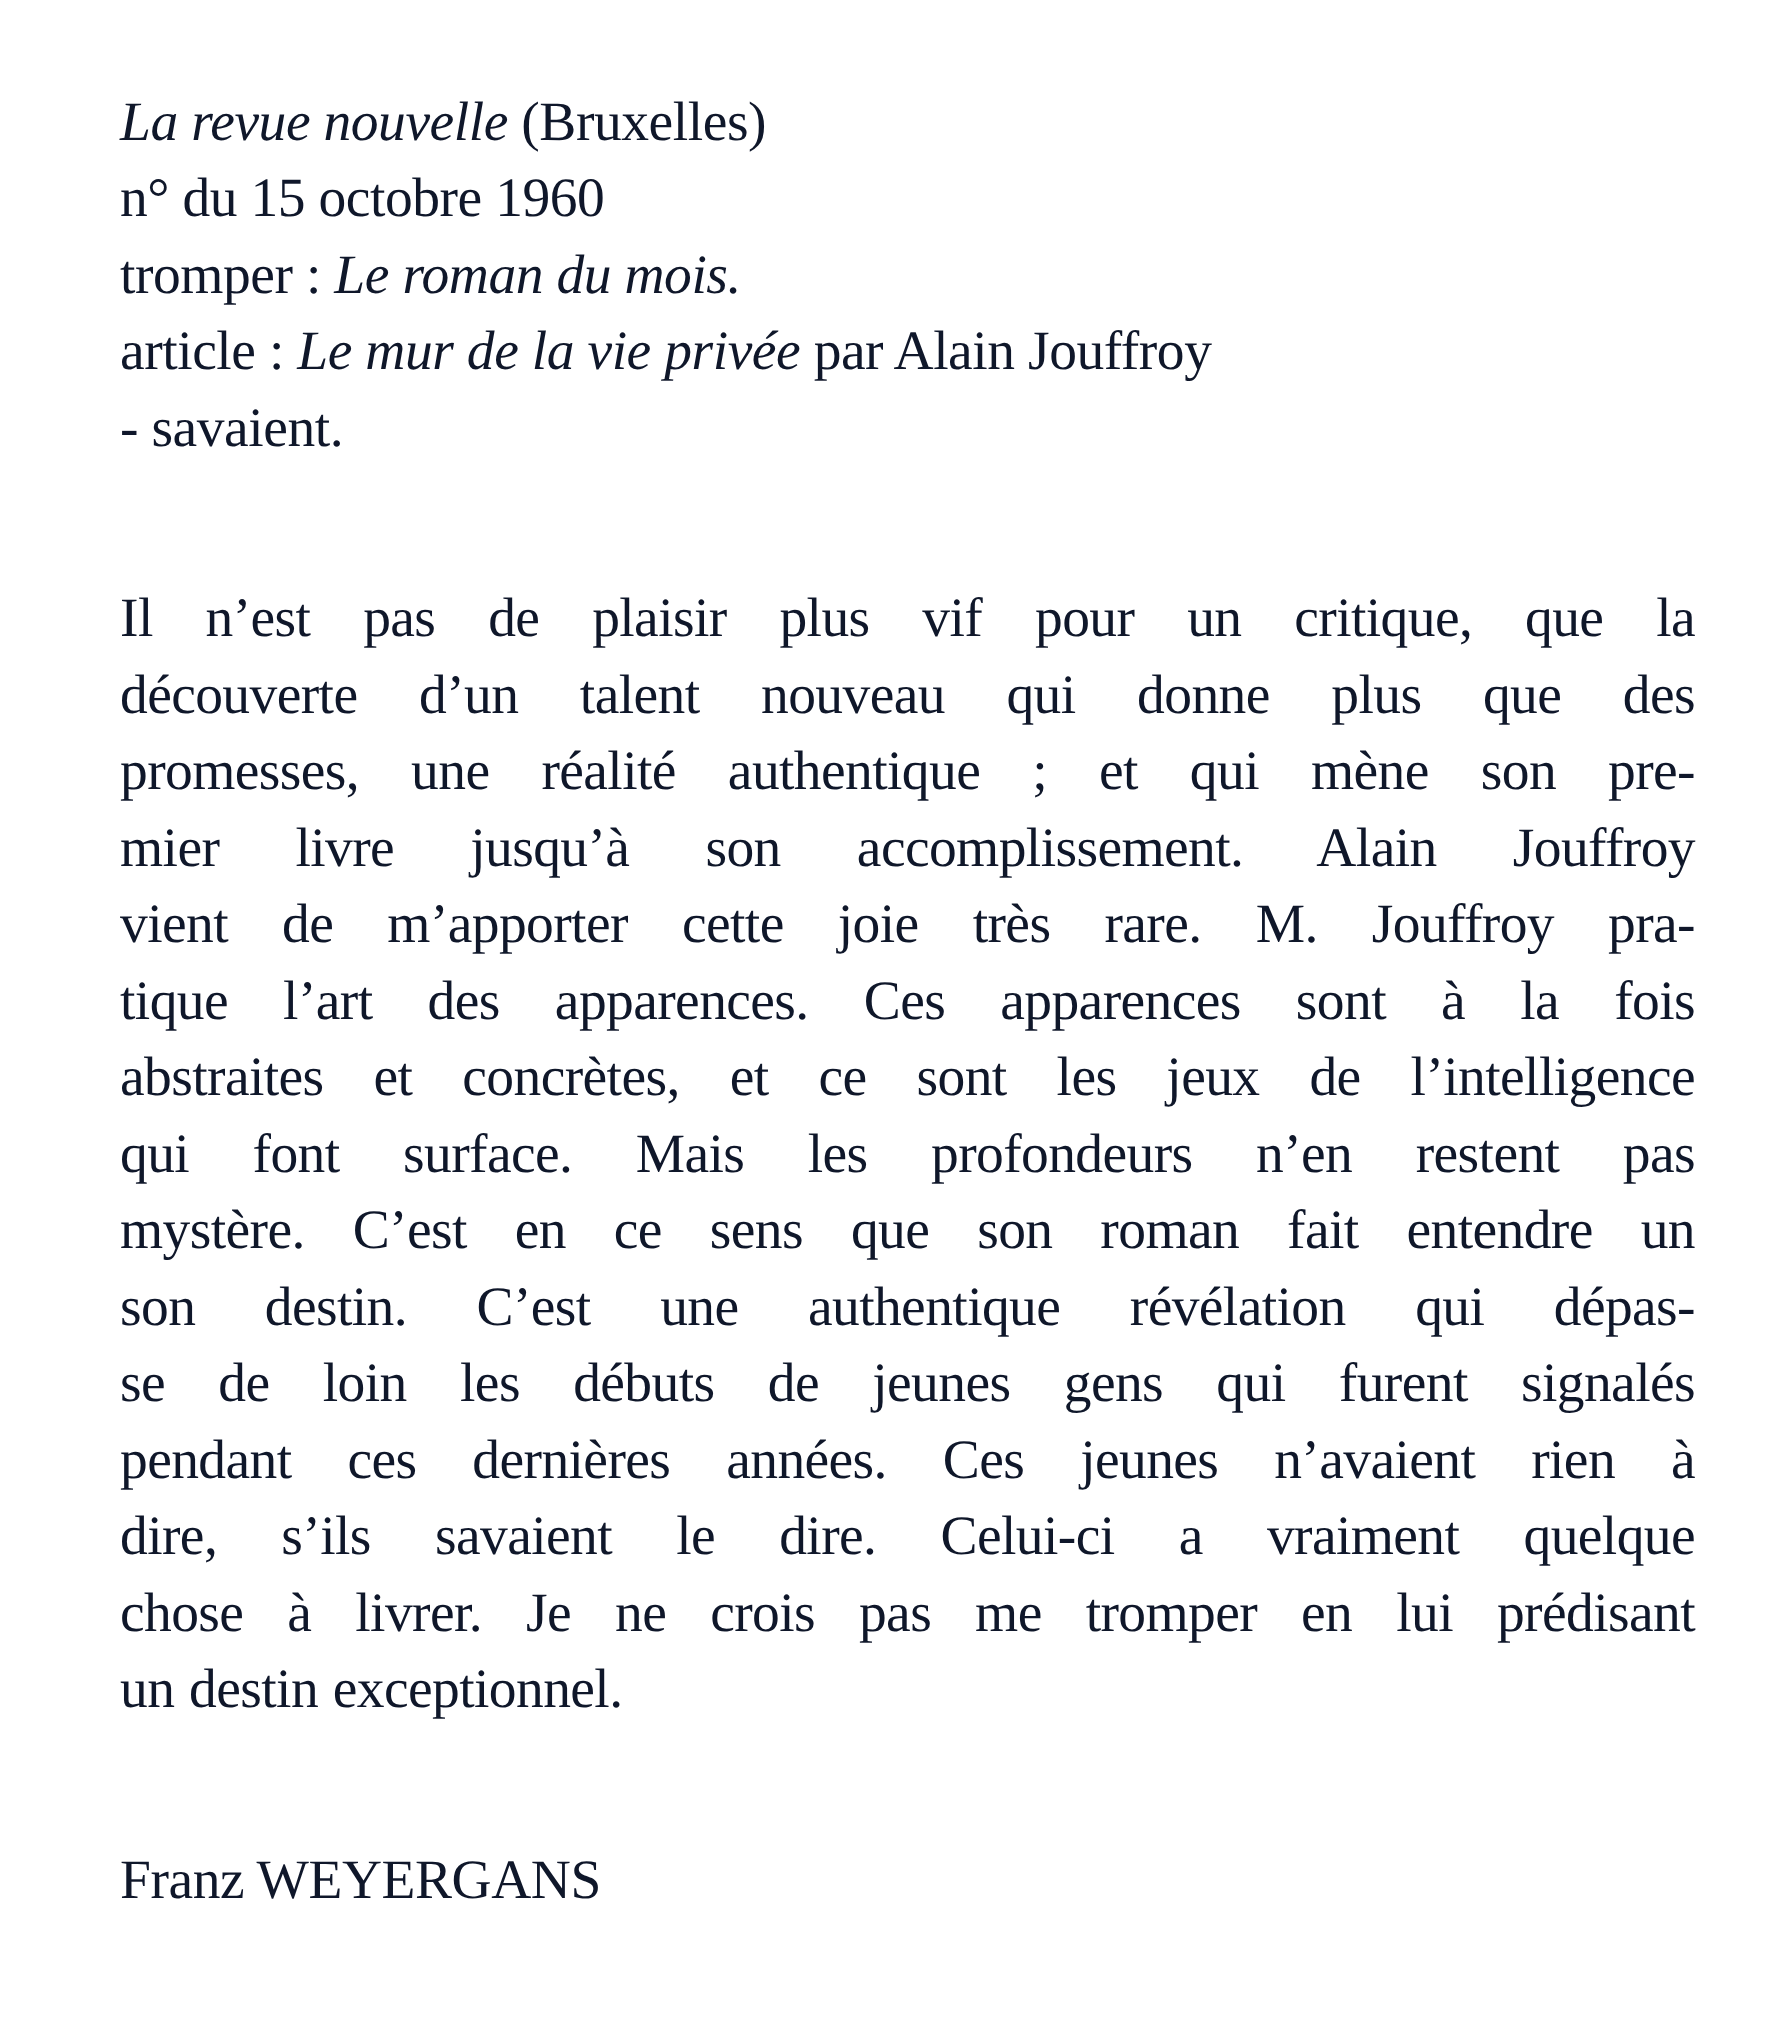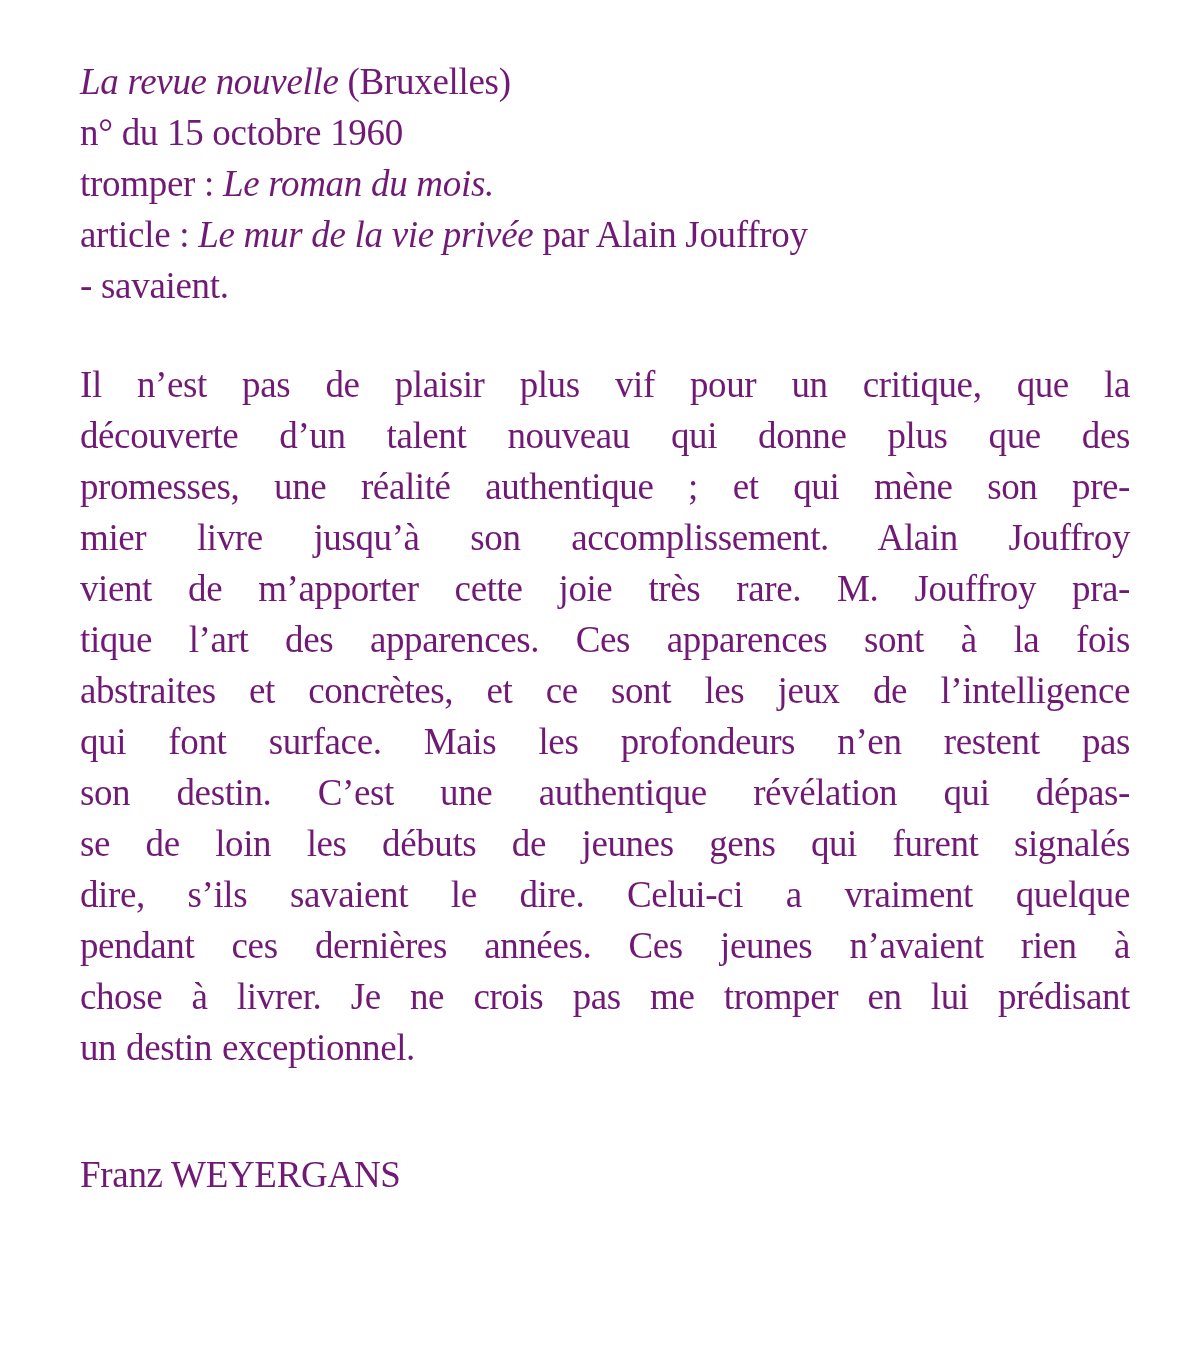--- a/index.html
+++ b/index.html
@@ -7,41 +7,41 @@
     padding: 0;
     background: #ffffff;
   }
   .page {
     position: relative;
     width: 1191px;
     height: 1352px;
     background: #ffffff;
     overflow: hidden;
     font-family: "Liberation Serif", serif;
-    color: #701a75;
+    color: #0f172a;
   }
   .content {
     position: absolute;
     left: 80px;
     top: 56px;
     width: 1050px;
   }
   .header-block {
     font-size: 37px;
     line-height: 51px;
     letter-spacing: -0.3px;
   }
   .header-line {
     white-space: pre-wrap;
   }
   .it {
     font-style: italic;
   }
   .body-text {
-    margin-top: 48px;
+    margin-top: 76px;
   }
   .body-line {
     font-size: 37px;
     line-height: 51px;
     letter-spacing: -0.4px;
     word-spacing: 1px;
     text-align: justify;
     text-align-last: justify;
     white-space: normal;
   }
@@ -72,24 +72,25 @@
 
     <div class="body-text">
       <div class="body-line">Il n’est pas de plaisir plus vif pour un critique, que la</div>
       <div class="body-line">découverte d’un talent nouveau qui donne plus que des</div>
       <div class="body-line">promesses, une réalité authentique ; et qui mène son pre-</div>
       <div class="body-line">mier livre jusqu’à son accomplissement. Alain Jouffroy</div>
       <div class="body-line">vient de m’apporter cette joie très rare. M. Jouffroy pra-</div>
       <div class="body-line">tique l’art des apparences. Ces apparences sont à la fois</div>
       <div class="body-line">abstraites et concrètes, et ce sont les jeux de l’intelligence</div>
       <div class="body-line">qui font surface. Mais les profondeurs n’en restent pas</div>
+      <div class="body-line">mystère. C’est en ce sens que son roman fait entendre un</div>
       <div class="body-line">son destin. C’est une authentique révélation qui dépas-</div>
       <div class="body-line">se de loin les débuts de jeunes gens qui furent signalés</div>
+      <div class="body-line">pendant ces dernières années. Ces jeunes n’avaient rien à</div>
       <div class="body-line">dire, s’ils savaient le dire. Celui-ci a vraiment quelque</div>
-      <div class="body-line">pendant ces dernières années. Ces jeunes n’avaient rien à</div>
       <div class="body-line">chose à livrer. Je ne crois pas me tromper en lui prédisant</div>
       <div class="body-line last-line">un destin exceptionnel.</div>
     </div>
 
     <div class="signature">Franz WEYERGANS</div>
 
   </div>
 </div>
 
 </body></html>

